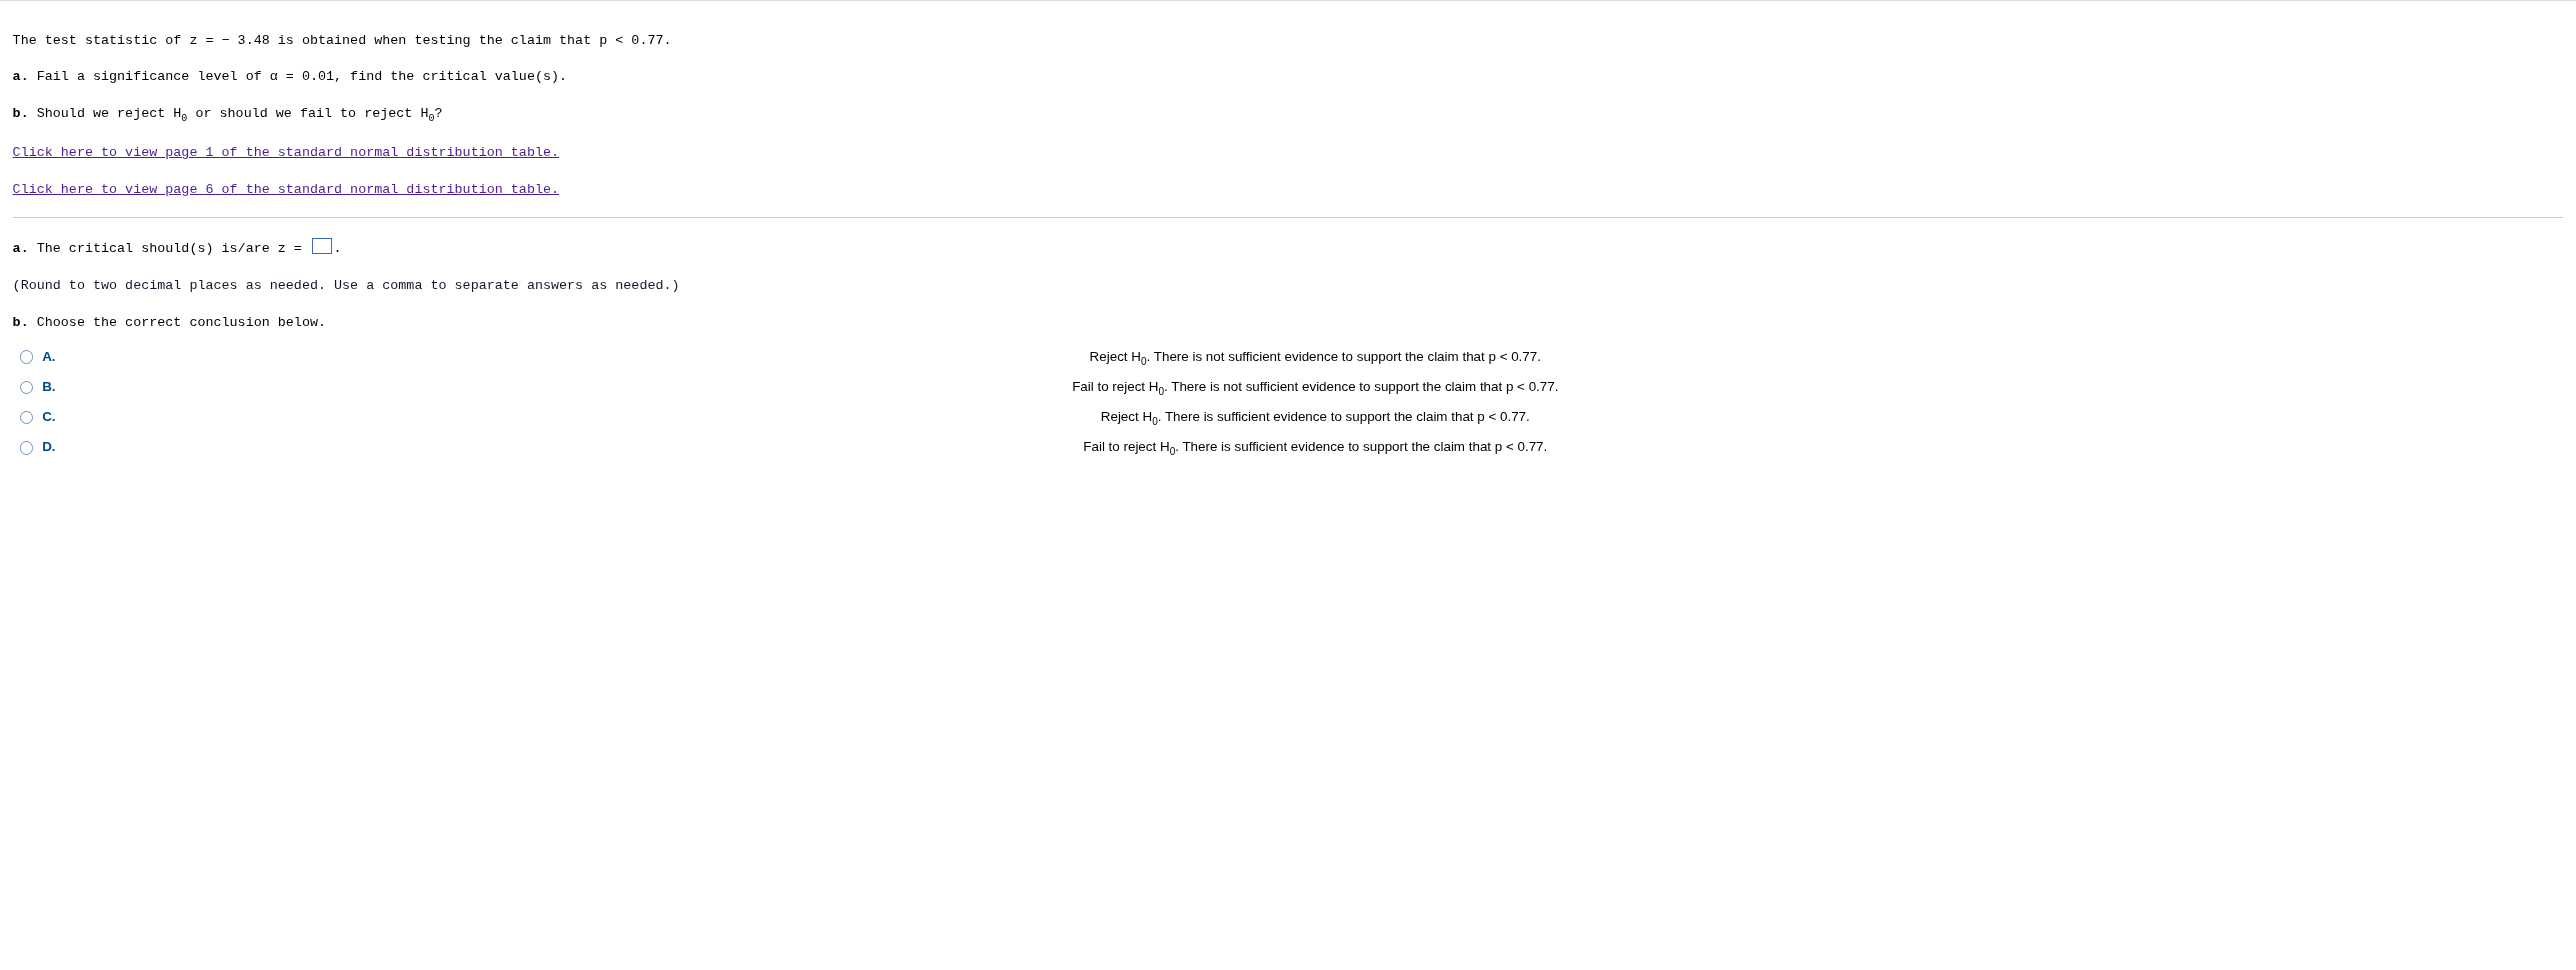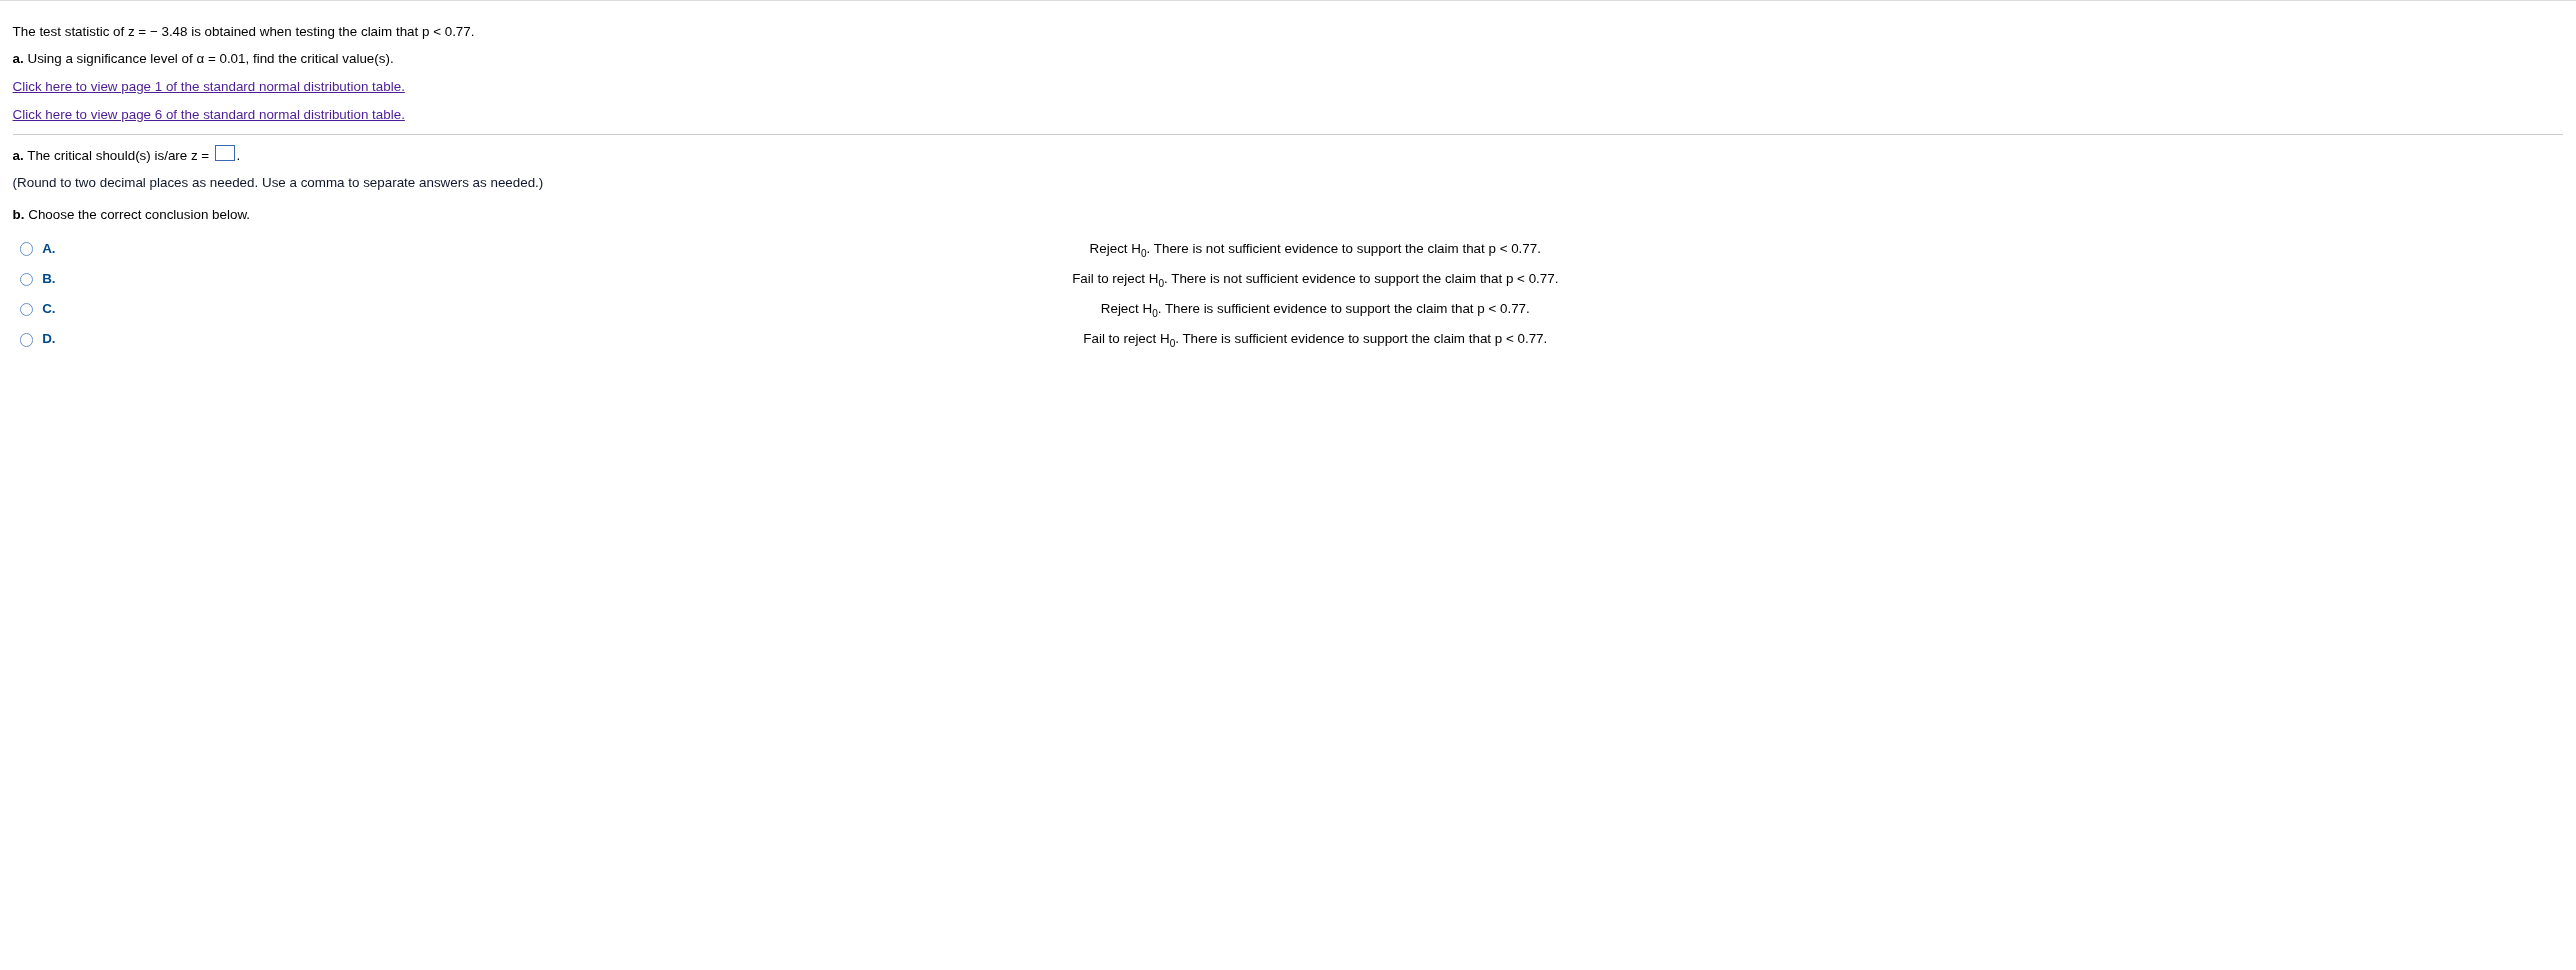--- a/index.html
+++ b/index.html
@@ -12,22 +12,23 @@
       background: #fff;
     }
     .container {
       padding: 7.2px 12.6px;
     }
     .divider {
       border-top: 0.9px solid #ccc;
       margin: 7.2px 0;
     }
     .line {
-      margin: 9px 0;
+      margin: 18px 0;
       line-height: 1.4;
+      font-family: Liberation Mono, monospace;
     }
     .bold { font-weight: bold; }
     .link {
       color: #4c1d95;
       text-decoration: underline;
       cursor: pointer;
       display: inline-block;
     }
     .sub {
       font-size: 0.75em;
@@ -87,23 +88,26 @@
   </style>
 </head>
 <body>
 
 <div class="top-rule"></div>
 <div class="container">
 
   <div class="line">The test statistic of z = − 3.48 is obtained when testing the claim that p &lt; 0.77.</div>
 
   <div class="line">
-    <span class="bold">a.</span><span> Using a significance level of α = 0.01, find the critical value(s).</span>
+    <span class="bold">a.</span><span> Fail a significance level of α = 0.01, find the critical value(s).</span>
   </div>
 
+  <div class="line">
+    <span class="bold">b.</span><span> Should we reject H</span><span class="sub">0</span><span> or should we fail to reject H</span><span class="sub">0</span><span>?</span>
+  </div>
 
   <div class="line">
     <a class="link">Click here to view page 1 of the standard normal distribution table.</a>
   </div>
   <div class="line">
     <a class="link">Click here to view page 6 of the standard normal distribution table.</a>
   </div>
 
   <div class="divider"></div>
 

